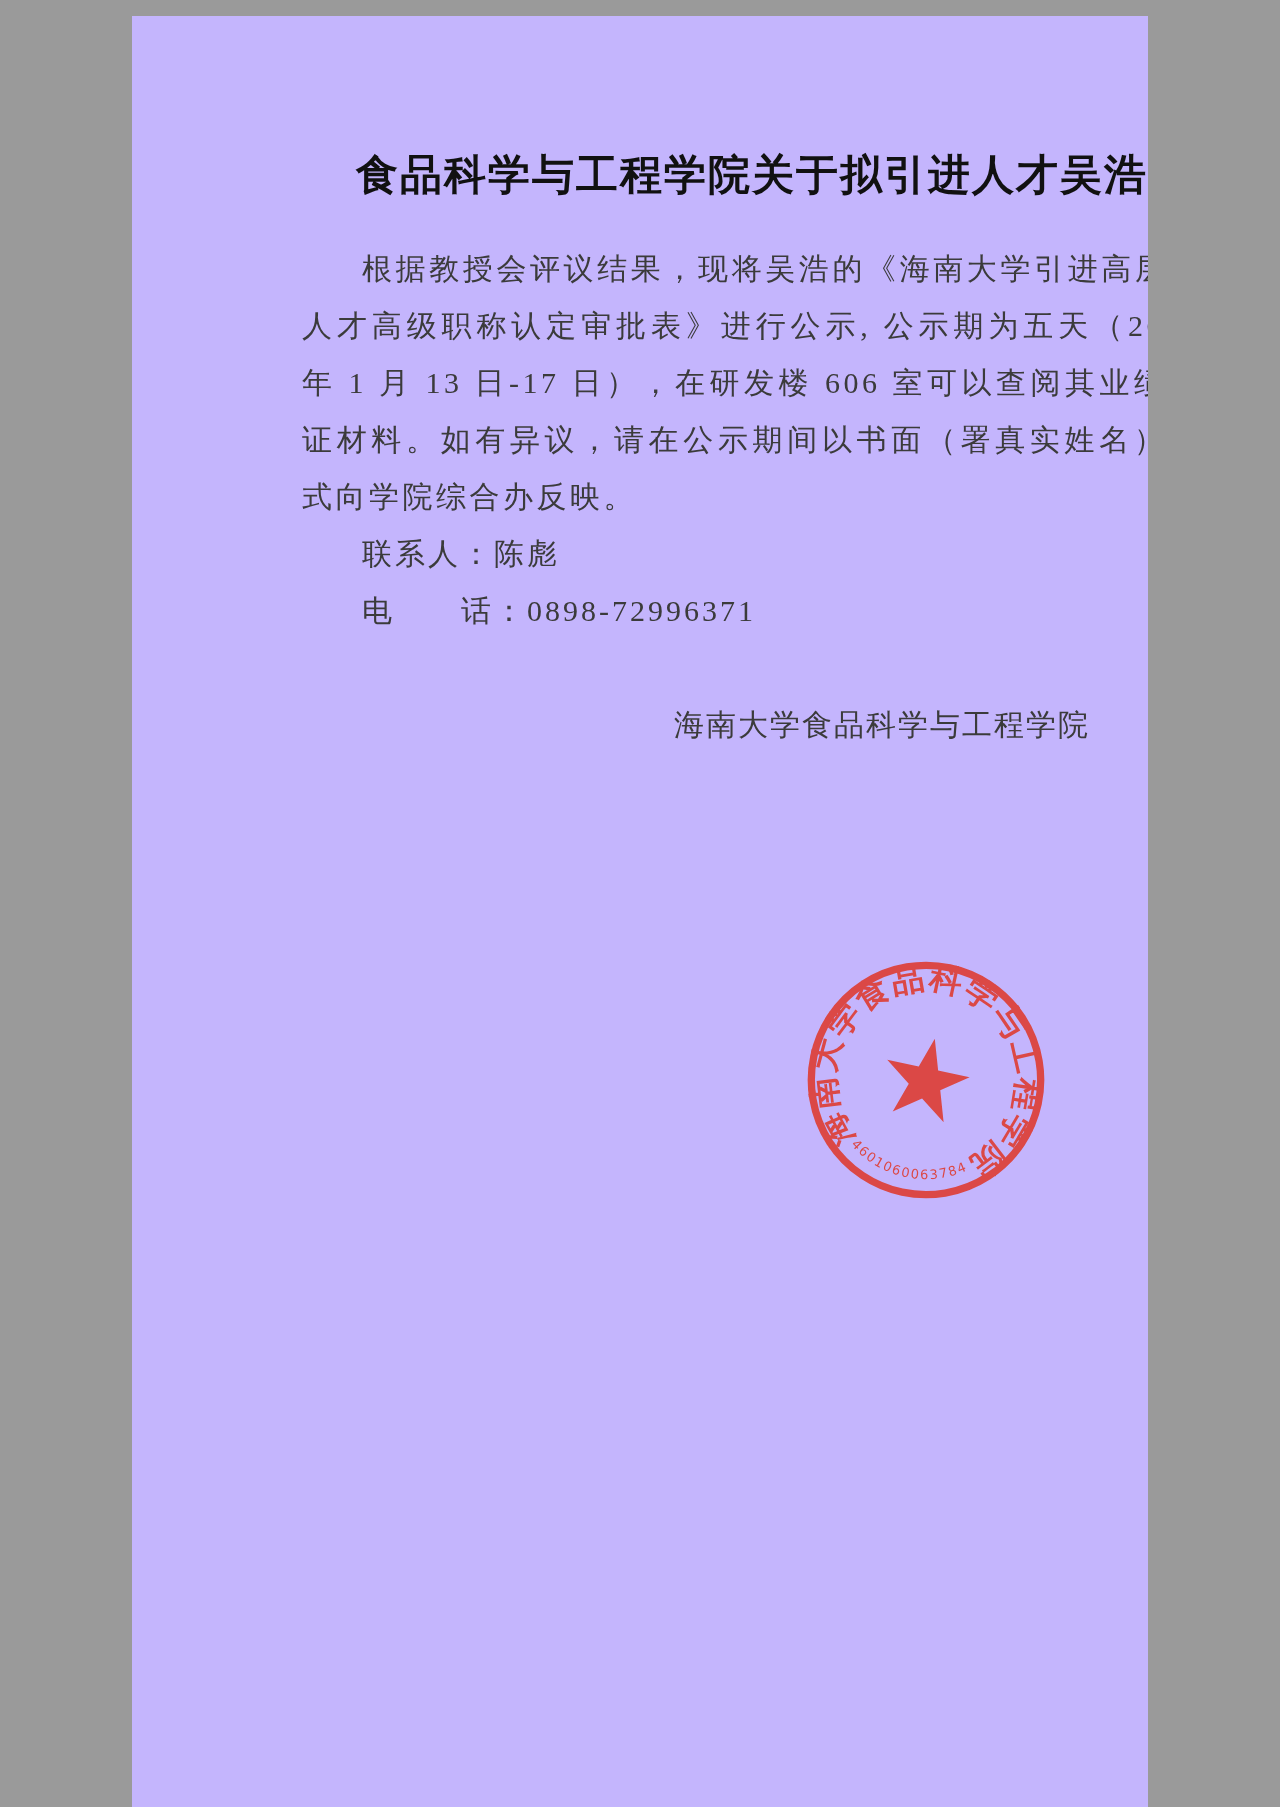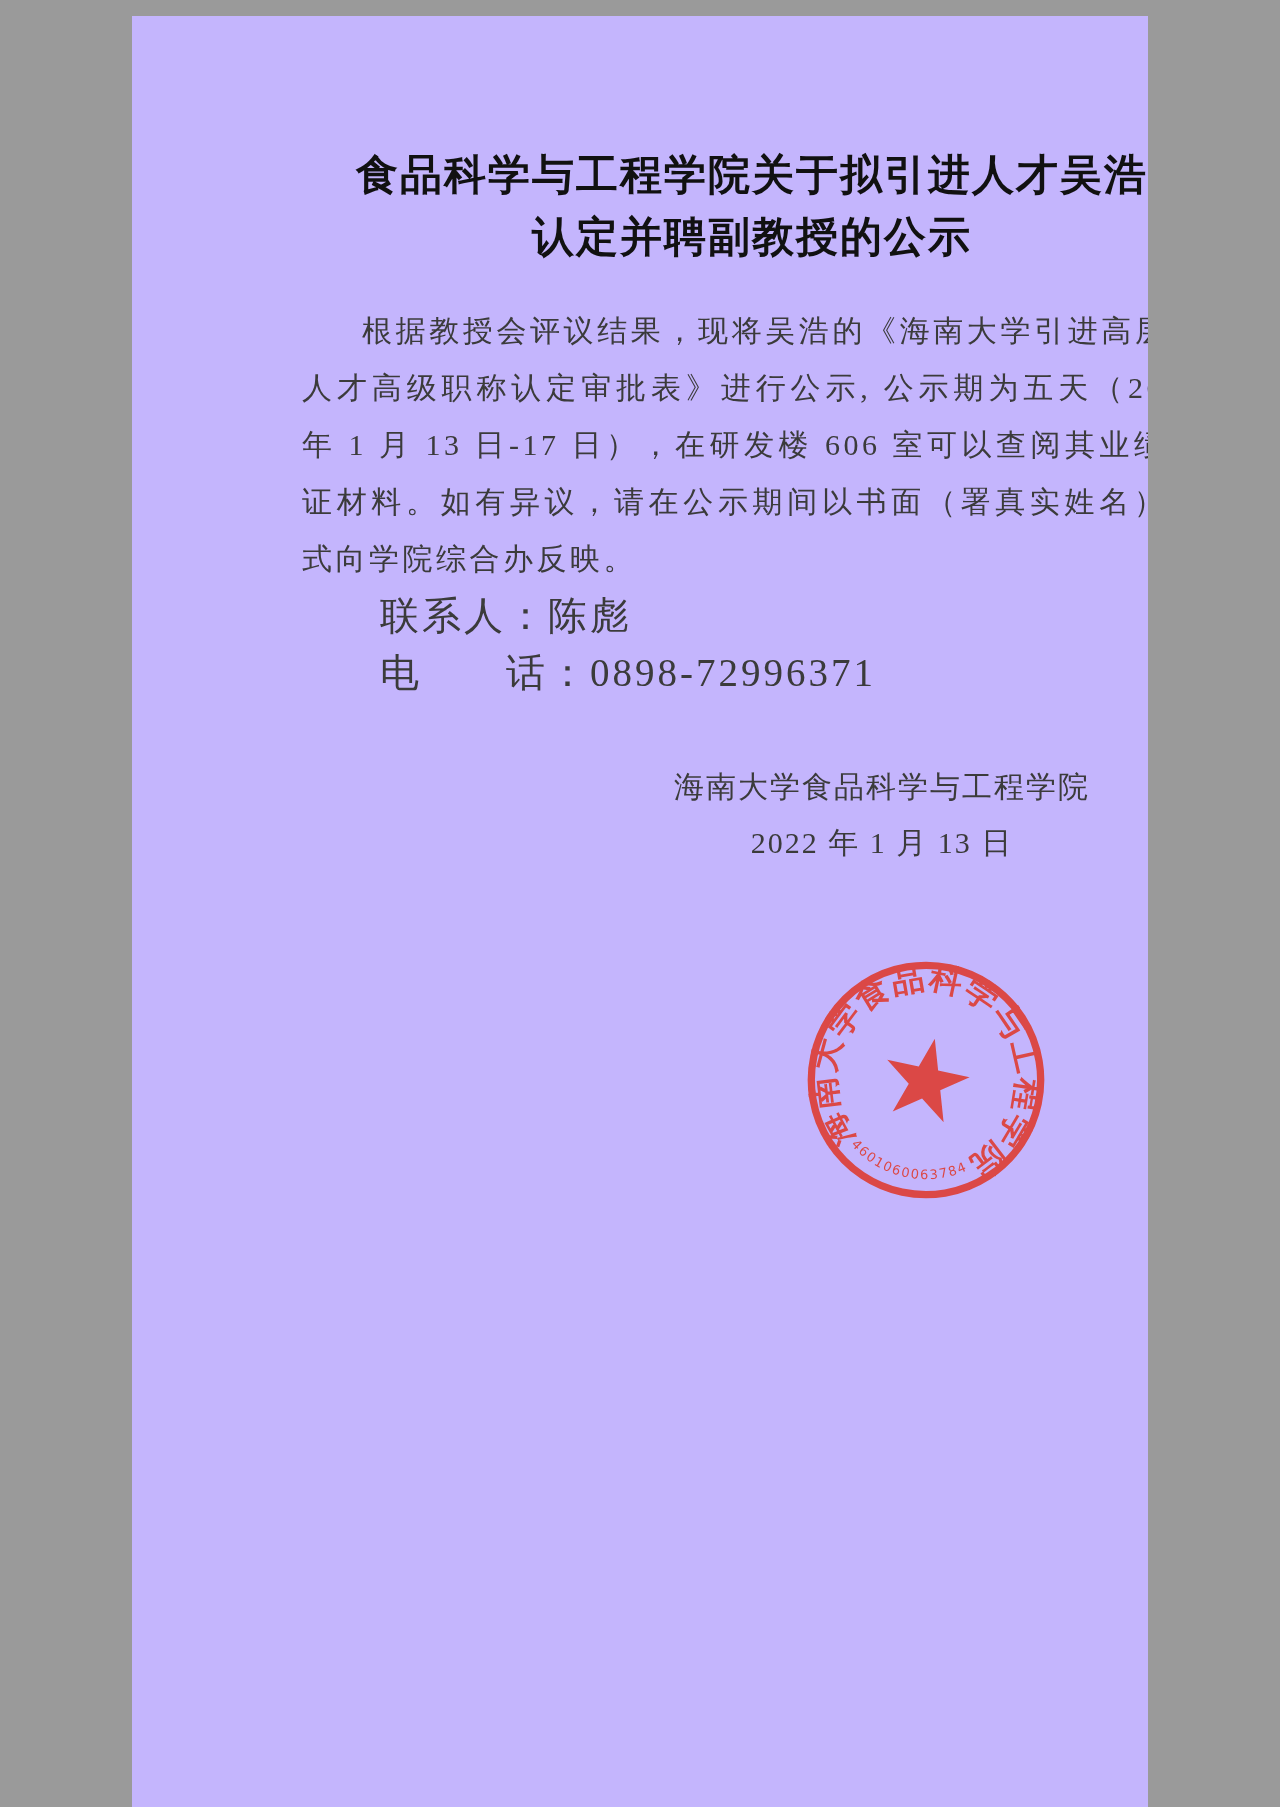--- a/index.html
+++ b/index.html
@@ -37,21 +37,21 @@
   .body-para {
     font-size: 30px;
     line-height: 57px;
     letter-spacing: 3.5px;
     text-align: justify;
     text-indent: 2em;
     color: #3b3b3b;
   }
 
   .contact-line {
-    font-size: 39px;
+    font-size: 30px;
     line-height: 57px;
     letter-spacing: 3px;
     text-indent: 2em;
     color: #3b3b3b;
   }
 
   .signature {
     margin-top: 58px;
     text-align: right;
     padding-right: 112px;
@@ -100,33 +100,31 @@
   }
 </style>
 </head>
 <body>
 
 <div class="page">
   <div class="content">
 
     <h1 class="doc-title">
       <span class="title-line">食品科学与工程学院关于拟引进人才吴浩</span>
-      <span class="title-line">认定并聘副教授的公示</span>
     </h1>
 
     <p class="body-para">根据教授会评议结果，现将吴浩的《海南大学引进高层次人才高级职称认定审批表》进行公示, 公示期为五天（2022 年 1 月 13 日-17 日），在研发楼 606 室可以查阅其业绩佐证材料。如有异议，请在公示期间以书面（署真实姓名）形式向学院综合办反映。</p>
 
     <p class="contact-line"><span>联系人：</span><span>陈彪</span></p>
 
     <p class="contact-line"><span>电　　话：</span><span>0898-72996371</span></p>
 
     <div class="signature">
       <div class="sig-inner">
         <div class="sig-org">海南大学食品科学与工程学院</div>
-        <div class="sig-date">2022 年 1 月 13 日</div>
       </div>
     </div>
 
   </div>
 
   <div class="seal">
     <svg viewBox="0 0 300 300">
       <defs>
         <path id="seal-arc-top" d="M 81.1 238.3 A 112 112 0 1 1 218.9 238.3" fill="none"></path>
         <path id="seal-arc-bottom" d="M 42.3 207.2 A 122 122 0 0 0 257.7 207.2" fill="none"></path>

